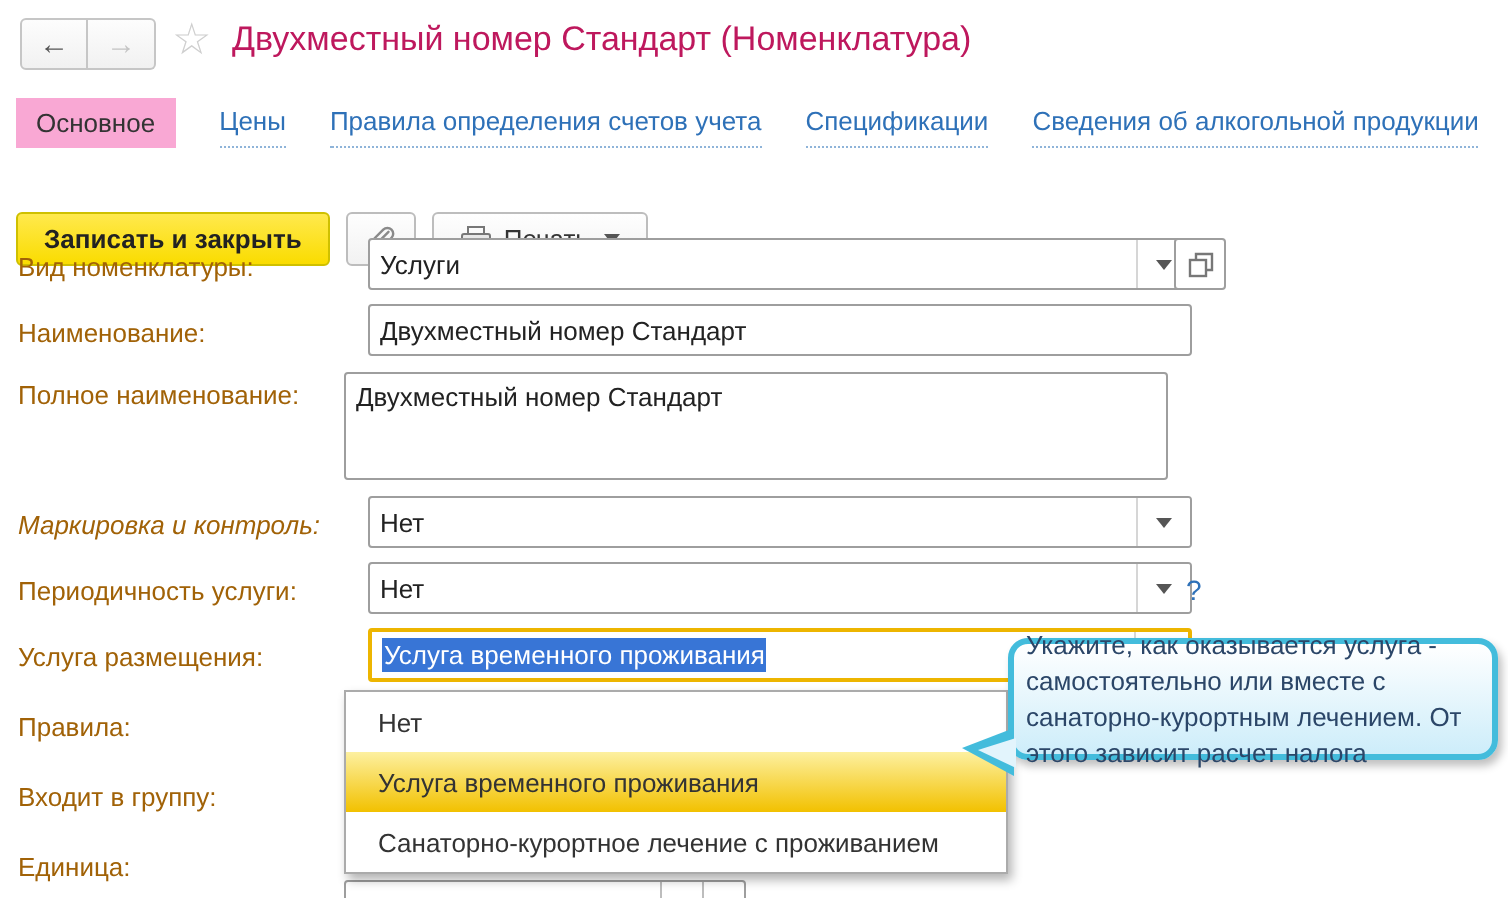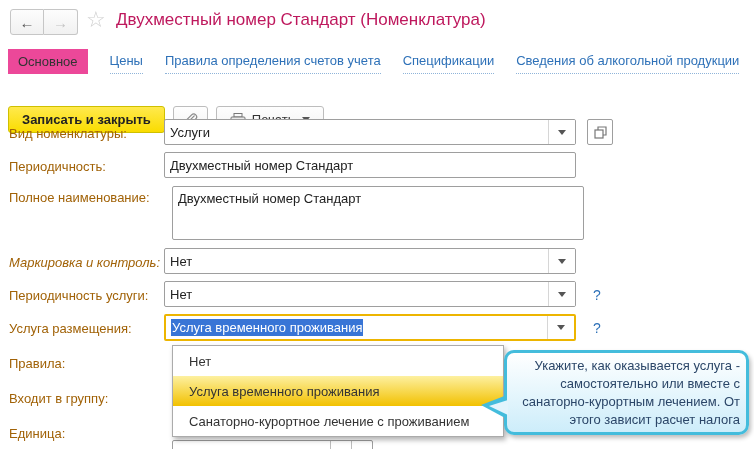--- a/index.html
+++ b/index.html
@@ -16,21 +16,21 @@
     border:1px solid #c6c6c6; display:flex; align-items:center; justify-content:center;
     font-size:15px; cursor:pointer;
   }
   .navbtn.back { border-radius:3px 0 0 3px; color:#555; }
   .navbtn.fwd  { border-radius:0 3px 3px 0; border-left:none; color:#c4c4c4; }
   .star { position:absolute; left:86px; top:7px; font-size:22px; color:#cfcfcf; }
   .title { position:absolute; left:116px; top:10px; font-size:17px; color:#be185d; white-space:nowrap; }
   
   .tabs { position:absolute; left:8px; top:48px; display:flex; align-items:center; gap:22px; }
   .tab-active {
-    background:#ec4899; color:#333; padding:5px 10px; cursor:pointer;
+    background:#f9a8d4; color:#333; padding:5px 10px; cursor:pointer;
   }
   .tab-link {
     color:#2e71b8; cursor:pointer; padding:5px 0;
     border-bottom:1px dotted #8fb4d9;
   }
   
   .toolbar { position:absolute; left:8px; top:86px; display:flex; gap:8px; align-items:center;margin-top:20px; }
   .btn {
     height:27px; border:1px solid #bdbdbd; border-radius:3px;
     background:linear-gradient(#fefefe,#f2f2f2); padding:0 13px;
@@ -41,21 +41,21 @@
     font-weight:bold; color:#222;
   }
   .btn-icon { padding:0 9px; }
   .caret-down {
     width:0; height:0; border-left:4px solid transparent; border-right:4px solid transparent;
     border-top:5px solid #555; margin-left:2px;
   }
   
   .flabel { position:absolute; left:9px; color:#a16207; white-space:nowrap; }
   .fieldbox {
-    position:absolute; left:164px; width:412px; height:26px;
+    position:absolute; left:184px; width:412px; height:26px;
     border:1px solid #9e9e9e; border-radius:2px; background:#fff;
     display:flex; align-items:center; overflow:hidden;
   }
   .fieldbox .val { padding-left:5px; color:#222; white-space:nowrap; flex:1; }
   .combo-arrow {
     width:27px; align-self:stretch; display:flex; align-items:center; justify-content:center;
     border-left:1px solid #d6d6d6; cursor:pointer; background:#fff;
   }
   .combo-arrow i {
     width:0; height:0; border-left:4px solid transparent; border-right:4px solid transparent;
@@ -86,25 +86,25 @@
   }
   .popup .opt {
     height:30px; display:flex; align-items:center; padding-left:16px;
     color:#333; cursor:pointer; white-space:nowrap;
   }
   .popup .opt.hl {
     background:linear-gradient(#fdf0a0,#f2c100);
   }
   
   .tooltip {
-    position:absolute; left:504px; top:350px; width:245px; height:85px; z-index:6;
+    position:absolute; left:504px; top:319px; width:245px; height:61px; z-index:6;
     border:3px solid #43bcdc; border-radius:10px;
     background:linear-gradient(#ffffff,#cdedfa);
     color:#2b4668; display:flex; align-items:center; justify-content:center;
-    text-align:right; padding:4px 6px; line-height:18px;
+    text-align:left; padding:4px 6px; line-height:18px;
     box-shadow:2px 3px 4px rgba(0,0,0,.25);
   }
   .tooltip .tail-outer {
     position:absolute; left:-26px; top:42px;
     width:0; height:0; border-top:10px solid transparent; border-bottom:14px solid transparent;
     border-right:26px solid #43bcdc;
   }
   .tooltip .tail-inner {
     position:absolute; left:-18px; top:47px;
     width:0; height:0; border-top:6px solid transparent; border-bottom:9px solid transparent;
@@ -176,21 +176,21 @@
   </div>
   <div class="openbtn" style="top:119px;">
     <span>
       <svg width="13" height="13" viewBox="0 0 13 13">
         <rect x="1" y="4" width="8" height="8" fill="#fff" stroke="#777" stroke-width="1.2"></rect>
         <path d="M4 4 V1 H12 V9 H9" fill="none" stroke="#777" stroke-width="1.2"></path>
       </svg>
     </span>
   </div>
 
-  <div class="flabel" style="top:159px;">Периодичность:</div>
+  <div class="flabel" style="top:159px;">Наименование:</div>
   <div class="fieldbox" style="top:152px;">
     <span class="val">Двухместный номер Стандарт</span>
   </div>
 
   <div class="flabel" style="top:190px;">Полное наименование:</div>
   <div class="textareabox" style="top:186px;">
     <span>Двухместный номер Стандарт</span>
   </div>
 
   <div class="flabel" style="top:255px;font-style:italic;">Маркировка и контроль:</div>

